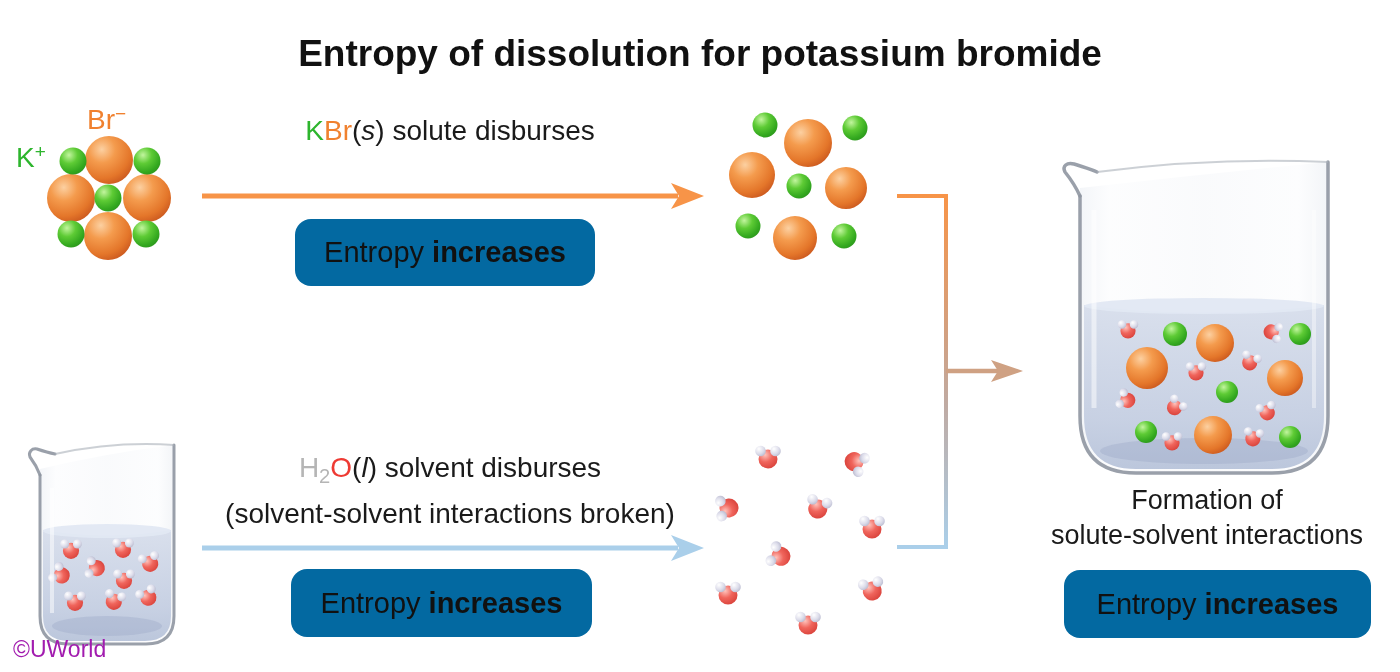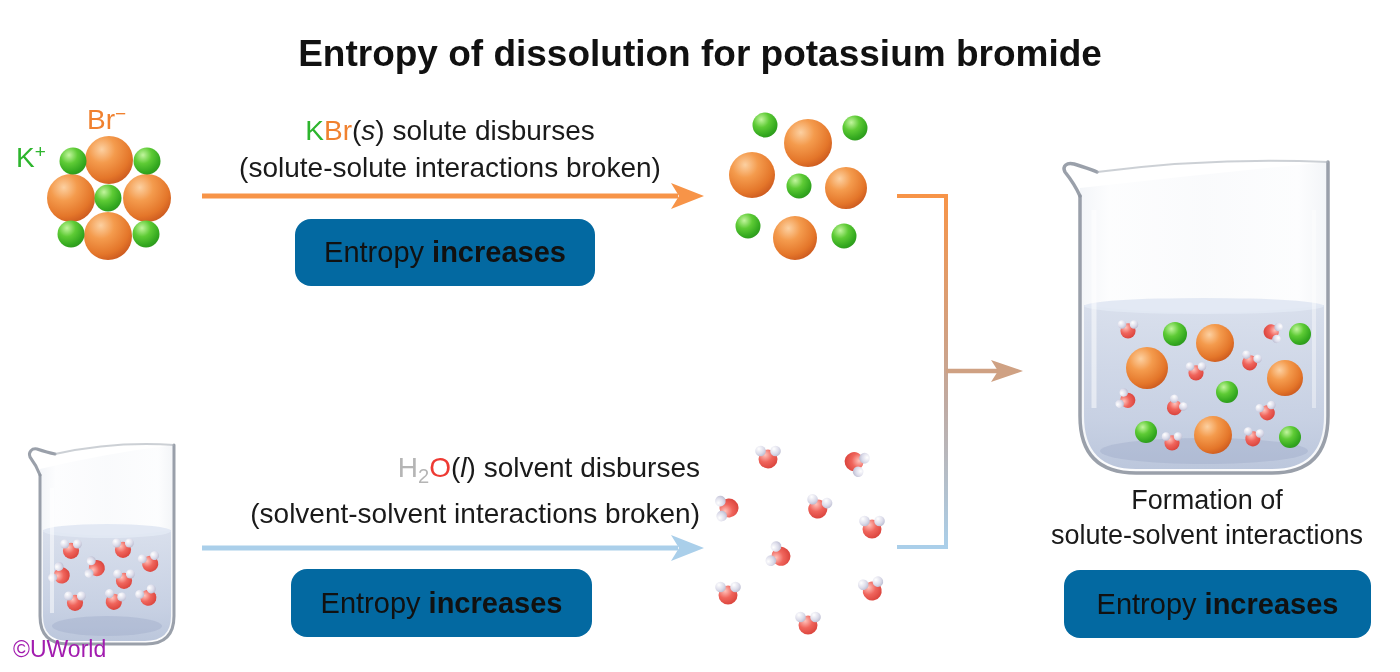--- a/index.html
+++ b/index.html
@@ -8,21 +8,21 @@
     font-family:"Liberation Sans", sans-serif;color:#1a1a1a;
   }
   .abs{position:absolute;}
   .ill{position:absolute;}
   .title{
     position:absolute;left:0;top:33px;width:100%;text-align:center;
     font-size:37px;font-weight:bold;color:#111;
   }
   .caption{position:absolute;text-align:center;font-size:28px;line-height:37px;color:#1a1a1a;}
   .caption-solute{left:200px;top:112px;width:500px;}
-  .caption-solvent{left:200px;top:449px;width:500px;text-align:right;}
+  .caption-solvent{left:200px;top:449px;width:500px;}
   .caption-result{left:1009px;top:483px;width:396px;font-size:27px;line-height:35px;}
   .badge{
     position:absolute;background:#0369a1;border-radius:16px;
     display:flex;align-items:center;justify-content:center;
     font-size:29px;color:#111;white-space:pre;
   }
   .badge b{font-weight:bold;text-align:right;}
   .badge-solute{left:295px;top:219px;width:300px;height:67px;}
   .badge-solvent{left:291px;top:569px;width:301px;height:68px;}
   .badge-result{left:1064px;top:570px;width:307px;height:68px;}
@@ -109,21 +109,20 @@
       <circle cx="127" cy="31" r="13.5" fill="url(#gradGreen)"></circle>
       <circle cx="88" cy="68" r="13.5" fill="url(#gradGreen)"></circle>
       <circle cx="51" cy="104" r="13.5" fill="url(#gradGreen)"></circle>
       <circle cx="126" cy="104" r="13.5" fill="url(#gradGreen)"></circle>
     </svg>
   <div class="ion-label label-br"><span style="color: rgb(240, 129, 47);"><span>Br</span><sup>−</sup></span></div>
   <div class="ion-label label-k"><span style="color: rgb(45, 181, 45);"><span>K</span><sup>+</sup></span></div>
 
   <div class="caption caption-solute">
     <div><span style="color: rgb(45, 181, 45);">K</span><span style="color: rgb(240, 129, 47);">Br</span><span>(</span><i>s</i><span>) solute disburses</span></div>
-    <div>(solute-solute interactions broken)</div>
   </div>
 
   <div class="badge badge-solute"><span>Entropy </span><b>increases</b></div>
 
   <svg class="ill" width="162" height="168" viewBox="0 0 162 168" style="left: 726px; top: 98px;">
       <circle cx="82" cy="45" r="24" fill="url(#gradOrange)"></circle>
       <circle cx="26" cy="77" r="23" fill="url(#gradOrange)"></circle>
       <circle cx="120" cy="90" r="21" fill="url(#gradOrange)"></circle>
       <circle cx="69" cy="140" r="22" fill="url(#gradOrange)"></circle>
       <circle cx="39" cy="27" r="12.5" fill="url(#gradGreen)"></circle>

